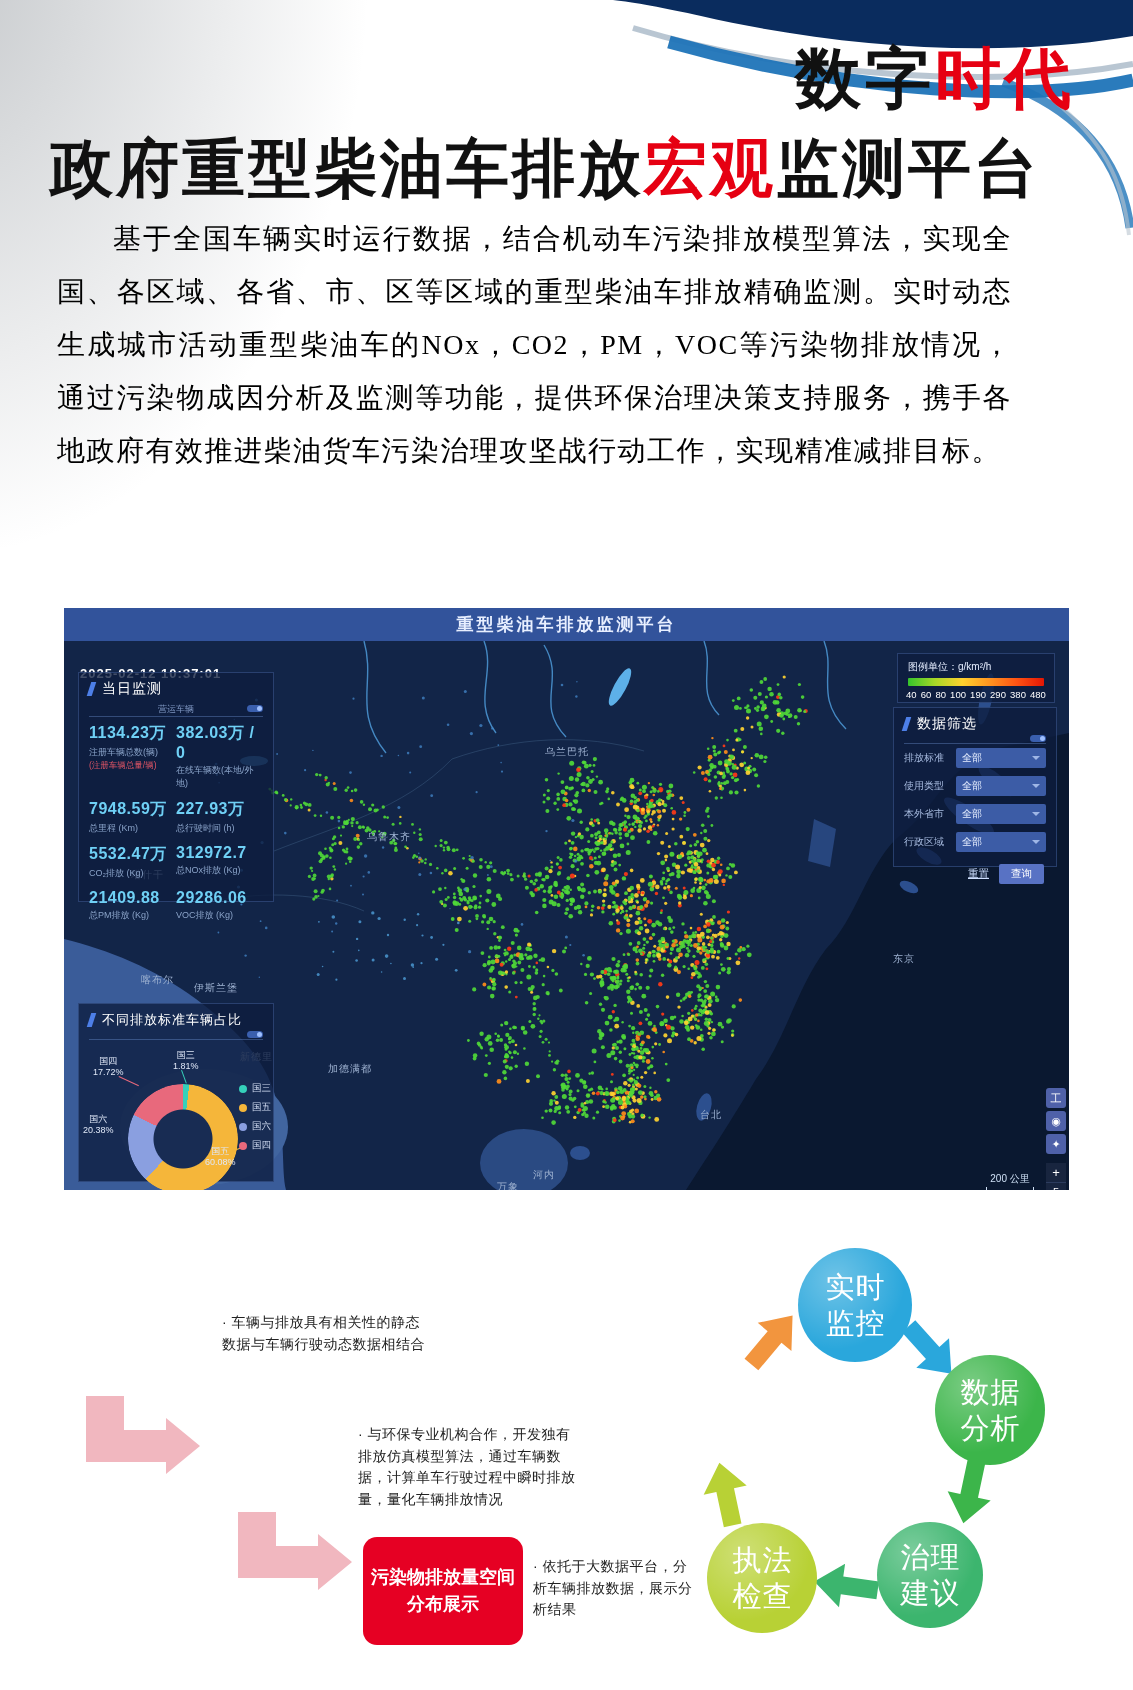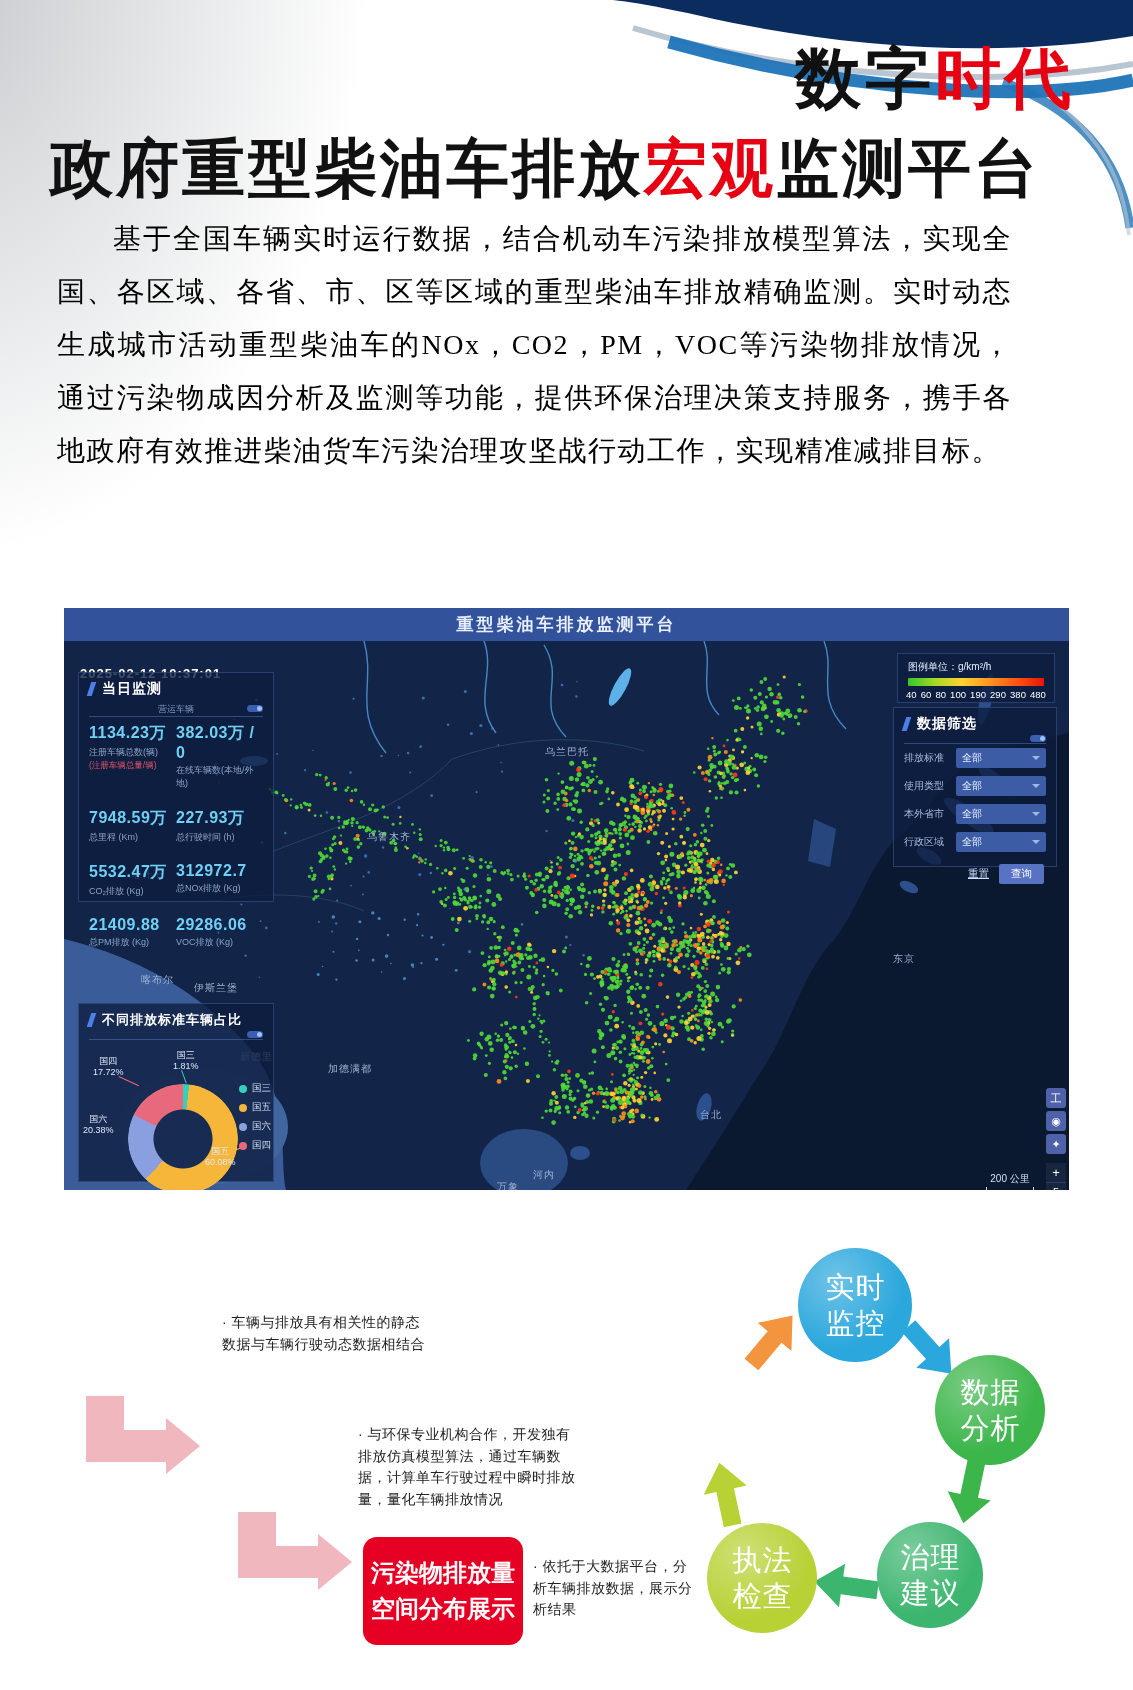--- a/index.html
+++ b/index.html
@@ -20,27 +20,27 @@
   .dash-titlebar{height:33px;background:#32539b;display:flex;align-items:center;justify-content:center;}
   .dash-titlebar span{color:#e8efff;font-size:17px;font-weight:bold;letter-spacing:3px;}
   .dash-body{position:relative;width:1005px;height:549px;overflow:hidden;background:#122548;}
   #map-svg{position:absolute;left:0;top:0;z-index:0;}
   #city-layer{position:absolute;left:0;top:0;width:100%;height:100%;z-index:2;pointer-events:none;}
   .city{position:absolute;font-size:10px;color:#9db1d0;letter-spacing:1px;}
   .timestamp{position:absolute;left:16px;top:25px;z-index:3;color:#fff;font-size:13px;font-weight:bold;letter-spacing:1px;}
   .panel{position:absolute;z-index:3;background:rgba(13,28,62,.78);border:1px solid rgba(92,130,200,.35);box-sizing:border-box;}
   .p-head{display:flex;align-items:center;padding:7px 10px 4px 10px;}
   .slash{display:inline-block;width:5px;height:14px;background:#4d7fe8;transform:skewX(-18deg);margin-right:8px;}
-  .p-title{color:#fff;font-size:14px;font-weight:bold;letter-spacing:1px;}
+  .p-title{color:#fff;font-size:14px;font-weight:normal;letter-spacing:1px;}
   .p-div{position:relative;height:14px;border-bottom:1px solid rgba(120,160,230,.35);margin:0 10px;}
   .p-div .subtab{position:absolute;left:0;right:0;top:1px;text-align:center;font-size:9px;color:#7f97c2;}
   .toggle{position:absolute;right:0;top:3px;width:16px;height:7px;border-radius:4px;background:#3a5fae;}
   .toggle::after{content:'';position:absolute;right:1px;top:1px;width:5px;height:5px;border-radius:50%;background:#9fc0ff;}
   
-  .stats{display:grid;grid-template-columns:1fr 1fr;padding:6px 10px 0 10px;row-gap:18px;}
+  .stats{display:grid;grid-template-columns:1fr 1fr;padding:6px 10px 0 10px;row-gap:9px;}
   .stat .v{color:#6fd0f5;font-size:16px;font-weight:bold;letter-spacing:.5px;}
   .stat .l{color:#8aa3c8;font-size:9px;margin-top:2px;}
   .stat .s{color:#e05565;font-size:8.5px;margin-top:1px;}
   
   .heat-label{color:#e6eeff;font-size:10px;padding:6px 10px 4px 10px;}
   .heat-bar{height:8px;margin:0 10px;border-radius:1px;}
   .heat-ticks{display:flex;justify-content:space-between;padding:3px 8px 0 8px;}
   .heat-ticks span{color:#fff;font-size:9.5px;}
   
   .f-row{display:flex;align-items:center;padding:4px 10px;}
@@ -2326,21 +2326,21 @@
         <span>200 公里</span>
         <div class="scale-line"></div>
       </div>
     </div>
   </div>
 
   <div class="flow-note" style="left:222px;top:1312px;width:208px;">· 车辆与排放具有相关性的静态数据与车辆行驶动态数据相结合</div>
 
   <div class="flow-note" style="left:358px;top:1424px;width:220px;">· 与环保专业机构合作，开发独有排放仿真模型算法，通过车辆数据，计算单车行驶过程中瞬时排放量，量化车辆排放情况</div>
 
-  <div class="flow-box" style="left: 363px; top: 1537px; width: 160px; height: 108px; font-size: 24px; background: rgb(230, 0, 35);">
+  <div class="flow-box" style="left: 363px; top: 1537px; width: 160px; height: 108px; font-size: 18px; background: rgb(230, 0, 35);">
       <span>污染物排放量空间分布展示</span>
     </div>
   <div class="flow-note" style="left:533px;top:1556px;width:162px;">· 依托于大数据平台，分析车辆排放数据，展示分析结果</div>
 
   <svg id="arrow-layer" width="1133" height="490" viewBox="0 0 1133 490">
     <path d="M86,196 L124,196 L124,230 L166,230 L166,218 L200,246 L166,274 L166,262 L86,262 Z" fill="#f1b7bf"></path>
     <path d="M238,312 L276,312 L276,346 L318,346 L318,334 L352,362 L318,390 L318,378 L238,378 Z" fill="#f1b7bf"></path>
     <path d="M-32,-9 L4,-9 L4,-22 L32,0 L4,22 L4,9 L-32,9 Z" transform="translate(772,140) rotate(-50)" fill="#f2953e"></path>
     <path d="M-32,-9 L4,-9 L4,-22 L32,0 L4,22 L4,9 L-32,9 Z" transform="translate(930,150) rotate(48)" fill="#2aa7dc"></path>
     <path d="M-32,-9 L4,-9 L4,-22 L32,0 L4,22 L4,9 L-32,9 Z" transform="translate(970,292) rotate(102)" fill="#3cb54a"></path>

